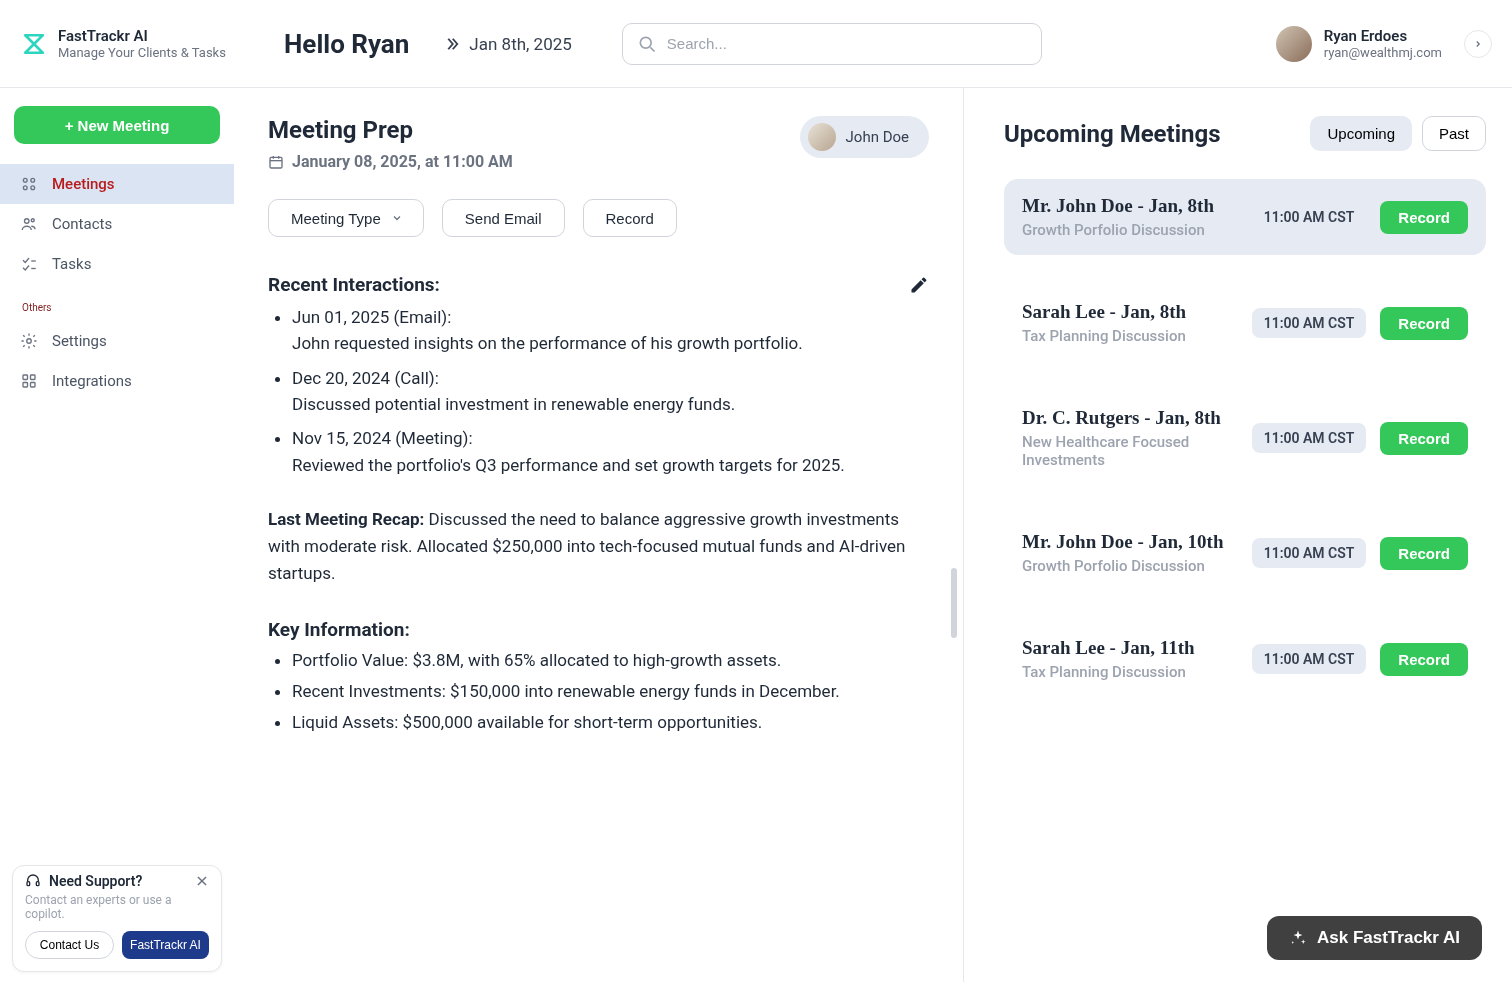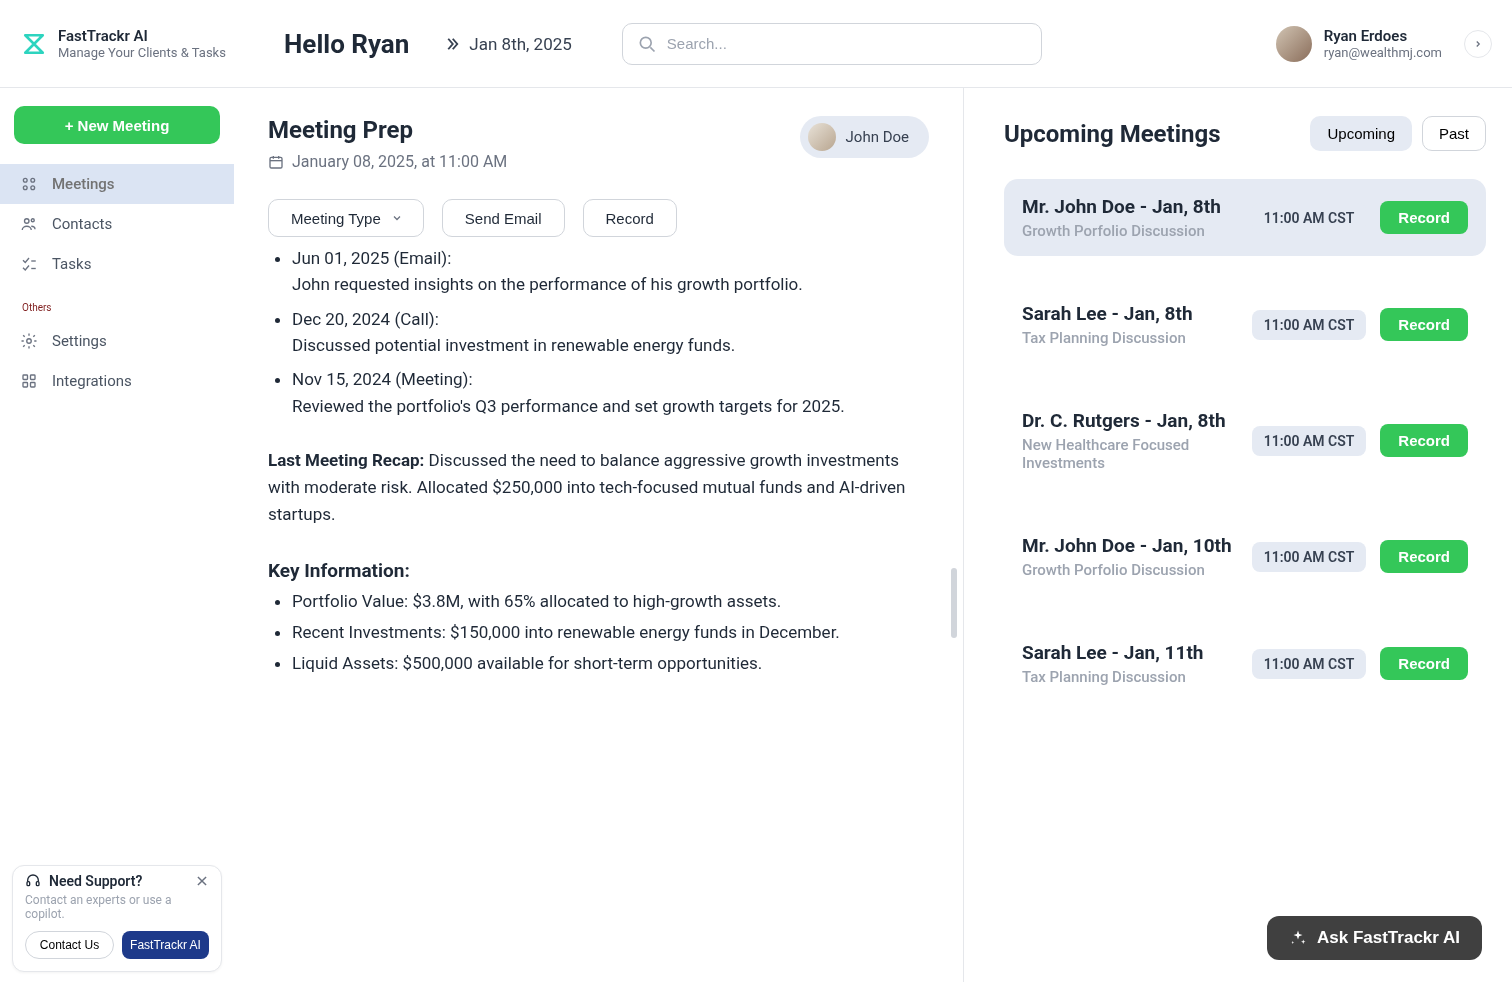--- a/index.html
+++ b/index.html
@@ -26,41 +26,41 @@
     .user-email { font-size: 13px; color: #6b7280; }
     .expand-btn { width: 28px; height: 28px; border: 1px solid #e5e7eb; border-radius: 50%; display: flex; align-items: center; justify-content: center; margin-left: 10px; color: #6b7280; font-size: 12px; cursor: pointer; }
 
     
     .layout { display: flex; height: calc(982px - 88px); }
     
     
     .sidebar { width: 234px; display: flex; flex-direction: column; padding-top: 18px; position: relative; }
     .new-meeting { margin: 0 14px 20px; height: 38px; background: #34c759; color: #fff; border: none; border-radius: 10px; font-weight: 600; font-size: 15px; cursor: pointer; }
     .nav-item { display: flex; align-items: center; gap: 14px; padding: 11px 20px; font-size: 15px; color: #4b5563; cursor: pointer; }
-    .nav-item.active { background: #dbe4f3; color: #737373; font-weight: 500; }
+    .nav-item.active { background: #dbe4f3; color: #b91c1c; font-weight: 500; }
     .nav-section { font-size: 10px; color: #7f1d1d; padding: 18px 22px 8px; }
     .nav-icon { width: 18px; height: 18px; color: #6b7280; flex-shrink: 0; }
     
     .support-card { position: absolute; bottom: 10px; left: 12px; right: 12px; border: 1px solid #e5e7eb; border-radius: 12px; padding: 7px 12px 12px; background: #fff; box-shadow: 0 1px 3px rgba(0,0,0,0.05); margin-top: 30px; }
     .support-head { display: flex; align-items: center; gap: 8px; font-weight: 600; font-size: 14px; }
     .support-close { margin-left: auto; cursor: pointer; color: #6b7280; }
     .support-sub { font-size: 12px; color: #9ca3af; margin-top: 4px; }
     .support-actions { display: flex; gap: 8px; margin-top: 10px; }
     .btn-outline { flex: 1; border: 1px solid #d1d5db; background: #fff; border-radius: 14px; padding: 6px 0; font-size: 12px; cursor: pointer; }
     .btn-dark { flex: 1; background: #1e3a8a; color: #fff; border: none; border-radius: 8px; padding: 6px 0; font-size: 12px; cursor: pointer; }
 
     
     .main { flex: 1; display: flex; background: #f3f4f6; }
     .prep-col { flex: 1; padding: 28px 34px 28px 34px; border-right: 1px solid #e5e7eb; overflow-y: auto; background: #fff; margin: 0; border-radius: 0; position: relative; }
     .main-inner { flex: 1; display: flex; background: #fff; margin: 0 0 0 0; }
     
     
     .prep-head { display: flex; justify-content: space-between; align-items: flex-start; }
     .prep-title { font-size: 24px; font-weight: 700; }
-    .prep-date { display: flex; align-items: center; gap: 8px; color: #6b7280; font-size: 16px; margin-top: 8px; font-weight: 400; }
+    .prep-date { display: flex; align-items: center; gap: 8px; color: #6b7280; font-size: 16px; margin-top: 8px; font-weight: 700; }
     .attendee-chip { display: flex; align-items: center; gap: 10px; background: #e5eaf3; padding: 7px 20px 7px 8px; border-radius: 24px; }
     .attendee-avatar { width: 28px; height: 28px; border-radius: 50%; background: linear-gradient(135deg,#e8e2d8,#b8a58f); }
     .attendee-name { font-size: 15px; color: #374151; }
     
     .prep-actions { display: flex; gap: 18px; margin-top: 28px; }
     .action-btn { display: flex; align-items: center; justify-content: center; gap: 10px; border: 1px solid #d1d5db; background: #fff; border-radius: 10px; height: 38px; padding: 0 22px; font-size: 15px; cursor: pointer; color: #1f2937; }
     .action-btn.dd { padding-right: 20px; }
     .chevron-down { font-size: 11px; color: #6b7280; }
     
     .section-title { font-size: 19px; font-weight: 700; margin-top: 36px; display: flex; justify-content: space-between; align-items: center; }
@@ -82,21 +82,21 @@
     .up-title { font-size: 24px; font-weight: 700; }
     .tabs { display: flex; gap: 10px; }
     .tab { border: 1px solid transparent; border-radius: 10px; padding: 8px 16px; font-size: 15px; cursor: pointer; background: transparent; }
     .tab.active { background: #e5eaf3; }
     .tab.inactive { border: 1px solid #d1d5db; background: #fff; }
     
     .meet-list { margin-top: 28px; display: flex; flex-direction: column; gap: 30px; }
     .meet-card { display: flex; align-items: center; justify-content: space-between; padding: 16px 18px; border-radius: 14px; }
     .meet-card.active { background: #e5eaf3; }
     .meet-left { flex: 1; padding-right: 8px; }
-    .meet-title { font-size: 19px; font-weight: 700; }
+    .meet-title { font-size: 19px; font-weight: 700; font-family: Liberation Serif, serif; }
     .meet-sub { font-size: 15px; color: #9ca3af; margin-top: 4px; font-weight: 500; }
     .meet-time { background: #e5eaf3; color: #374151; font-size: 14px; font-weight: 600; padding: 7px 12px; border-radius: 8px; margin-right: 14px; white-space: nowrap; }
     .meet-card:not(.active) .meet-time { background: #e5eaf3; }
     .record-btn { background: #34c759; color: #fff; border: none; border-radius: 8px; padding: 8px 18px; font-size: 15px; font-weight: 600; cursor: pointer; }
 
     
     .ask-ai { position: fixed; bottom: 22px; right: 30px; background: #404040; color: #fff; border: none; border-radius: 12px; padding: 12px 22px; font-size: 17px; font-weight: 600; display: flex; align-items: center; gap: 10px; cursor: pointer; }
     
     svg { display: block; }
   </style>
@@ -267,20 +267,28 @@
             <span class="chevron-down">
                 <svg width="12" height="12" viewBox="0 0 24 24" fill="none" stroke="currentColor" stroke-width="2.5">
                   <path d="M6 9l6 6 6-6"></path>
                 </svg>
               </span>
           </button>
           <button class="action-btn">Send Email</button>
           <button class="action-btn">Record</button>
         </div>
 
+        <div class="section-title">
+          <span>Recent Interactions:</span>
+          <span class="edit-icon">
+            <svg width="20" height="20" viewBox="0 0 24 24" fill="currentColor">
+                <path d="M3 17.25V21h3.75l11-11-3.75-3.75-11 11zM20.7 7.04a1 1 0 000-1.41l-2.34-2.34a1 1 0 00-1.41 0L15 5.24l3.75 3.75 1.95-1.95z"></path>
+              </svg>
+          </span>
+        </div>
         <ul class="interactions">
           <li><span class="li-head">Jun 01, 2025 (Email):</span><br><span>John requested insights on the performance of his growth portfolio.</span></li>
           <li><span class="li-head">Dec 20, 2024 (Call):</span><br><span>Discussed potential investment in renewable energy funds.</span></li>
           <li><span class="li-head">Nov 15, 2024 (Meeting):</span><br><span>Reviewed the portfolio's Q3 performance and set growth targets for 2025.</span></li>
         </ul>
 
         <p class="para"><b>Last Meeting Recap:</b><span> Discussed the need to balance aggressive growth investments with moderate risk. Allocated $250,000 into tech-focused mutual funds and AI-driven startups.</span></p>
 
         <div class="key-title">Key Information:</div>
         <ul class="keylist">

